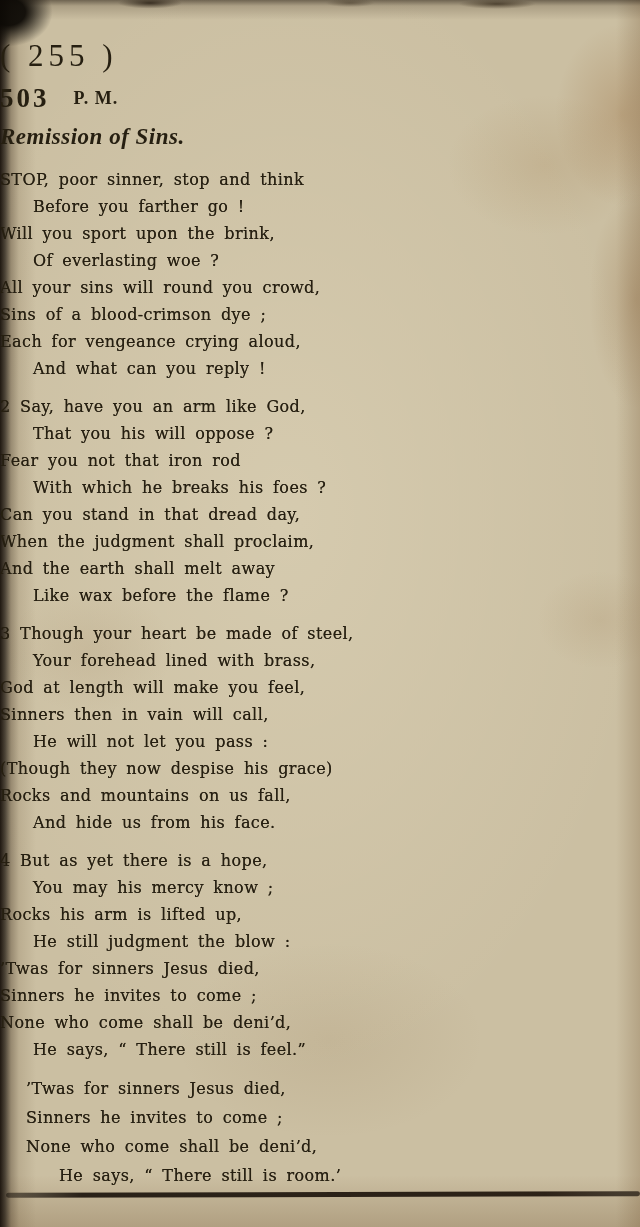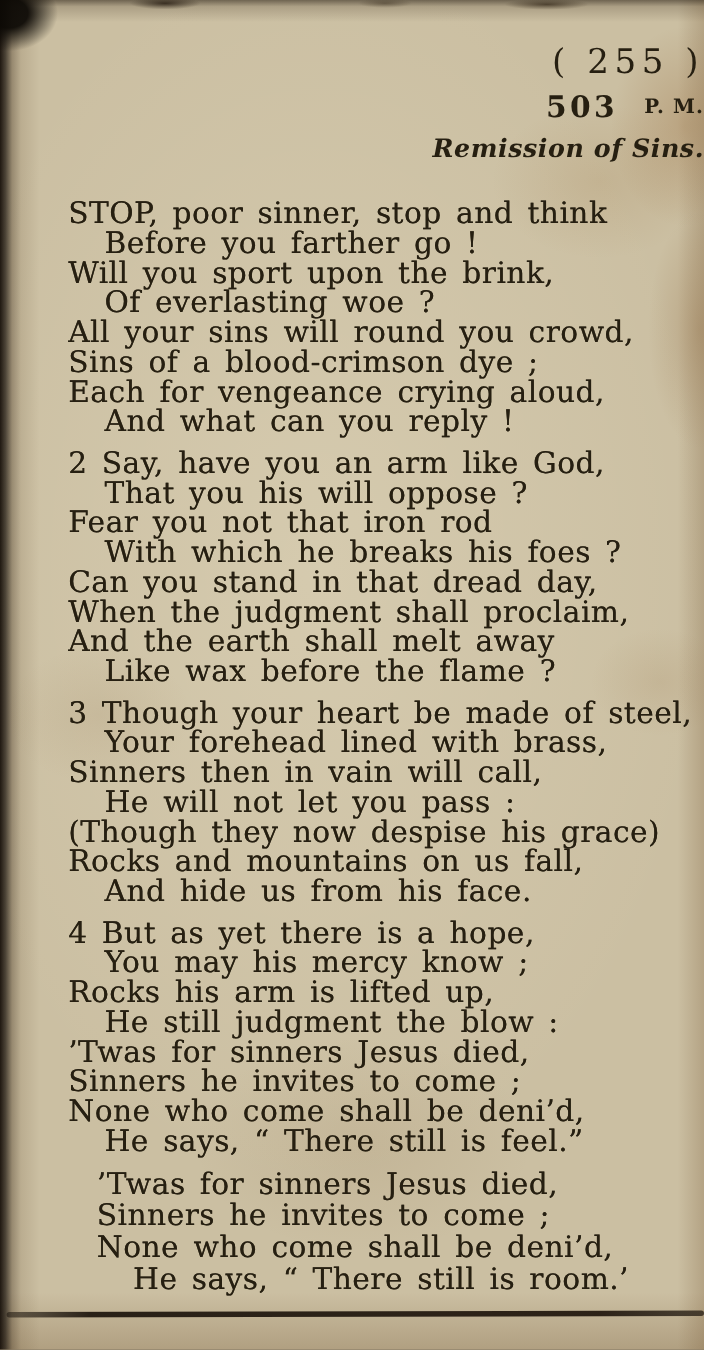--- a/index.html
+++ b/index.html
@@ -34,21 +34,21 @@
       radial-gradient(ellipse 90px 70px at 600px 620px, rgba(140,100,55,0.12), rgba(140,100,55,0) 70%),
       radial-gradient(ellipse 120px 90px at 90px 650px, rgba(130,95,55,0.10), rgba(130,95,55,0) 70%),
       radial-gradient(ellipse 220px 140px at 330px 1040px, rgba(125,92,52,0.10), rgba(125,92,52,0) 70%),
       
       linear-gradient(to left, rgba(120,90,55,0.28) 0px, rgba(120,90,55,0) 24px),
       linear-gradient(to top, rgba(115,86,52,0.30) 0px, rgba(115,86,52,0) 52px),
       
       radial-gradient(ellipse 560px 880px at 45% 42%, rgba(255,248,224,0.20), rgba(255,248,224,0) 65%);
   }
 
-  .header { text-align: right; padding-top: 38px; }
+  .header { text-align: left; padding-top: 38px; font-family: Liberation Serif, serif; }
 
   .page-number {
     font-size: 31px;
     line-height: 36px;
     letter-spacing: 5px;
   }
 
   .hymn-heading { margin-top: 8px; line-height: 32px; }
 
   .hymn-number {
@@ -69,24 +69,23 @@
   .hymn-title {
     margin-top: 4px;
     font-size: 23px;
     line-height: 30px;
     font-style: italic;
     font-weight: bold;
     letter-spacing: 0.5px;
   }
 
   .hymn-body {
-    margin-top: 30px;
-    padding-left: 62px;
+    margin-top: 14px;
     padding-right: 26px;
-    font-size: 27px;
+    font-size: 16px;
     line-height: 27px;
     letter-spacing: 0.4px;
     word-spacing: 4px;
     text-shadow: 0 0 0.5px rgba(38,31,17,0.8);
   }
 
   .stanza { margin-bottom: 11px; }
 
   .stanza.chorus {
     margin-top: 9px;
@@ -142,20 +141,21 @@
         <div class="line">Fear you not that iron rod</div>
         <div class="line indent">With which he breaks his foes ?</div>
         <div class="line">Can you stand in that dread day,</div>
         <div class="line">When the judgment shall proclaim,</div>
         <div class="line">And the earth shall melt away</div>
         <div class="line indent">Like wax before the flame ?</div>
       </div>
       <div class="stanza">
         <div class="line">3 Though your heart be made of steel,</div>
         <div class="line indent">Your forehead lined with brass,</div>
+        <div class="line">God at length will make you feel,</div>
         <div class="line">Sinners then in vain will call,</div>
         <div class="line indent">He will not let you pass :</div>
         <div class="line">(Though they now despise his grace)</div>
         <div class="line">Rocks and mountains on us fall,</div>
         <div class="line indent">And hide us from his face.</div>
       </div>
       <div class="stanza">
         <div class="line">4 But as yet there is a hope,</div>
         <div class="line indent">You may his mercy know ;</div>
         <div class="line">Rocks his arm is lifted up,</div>

